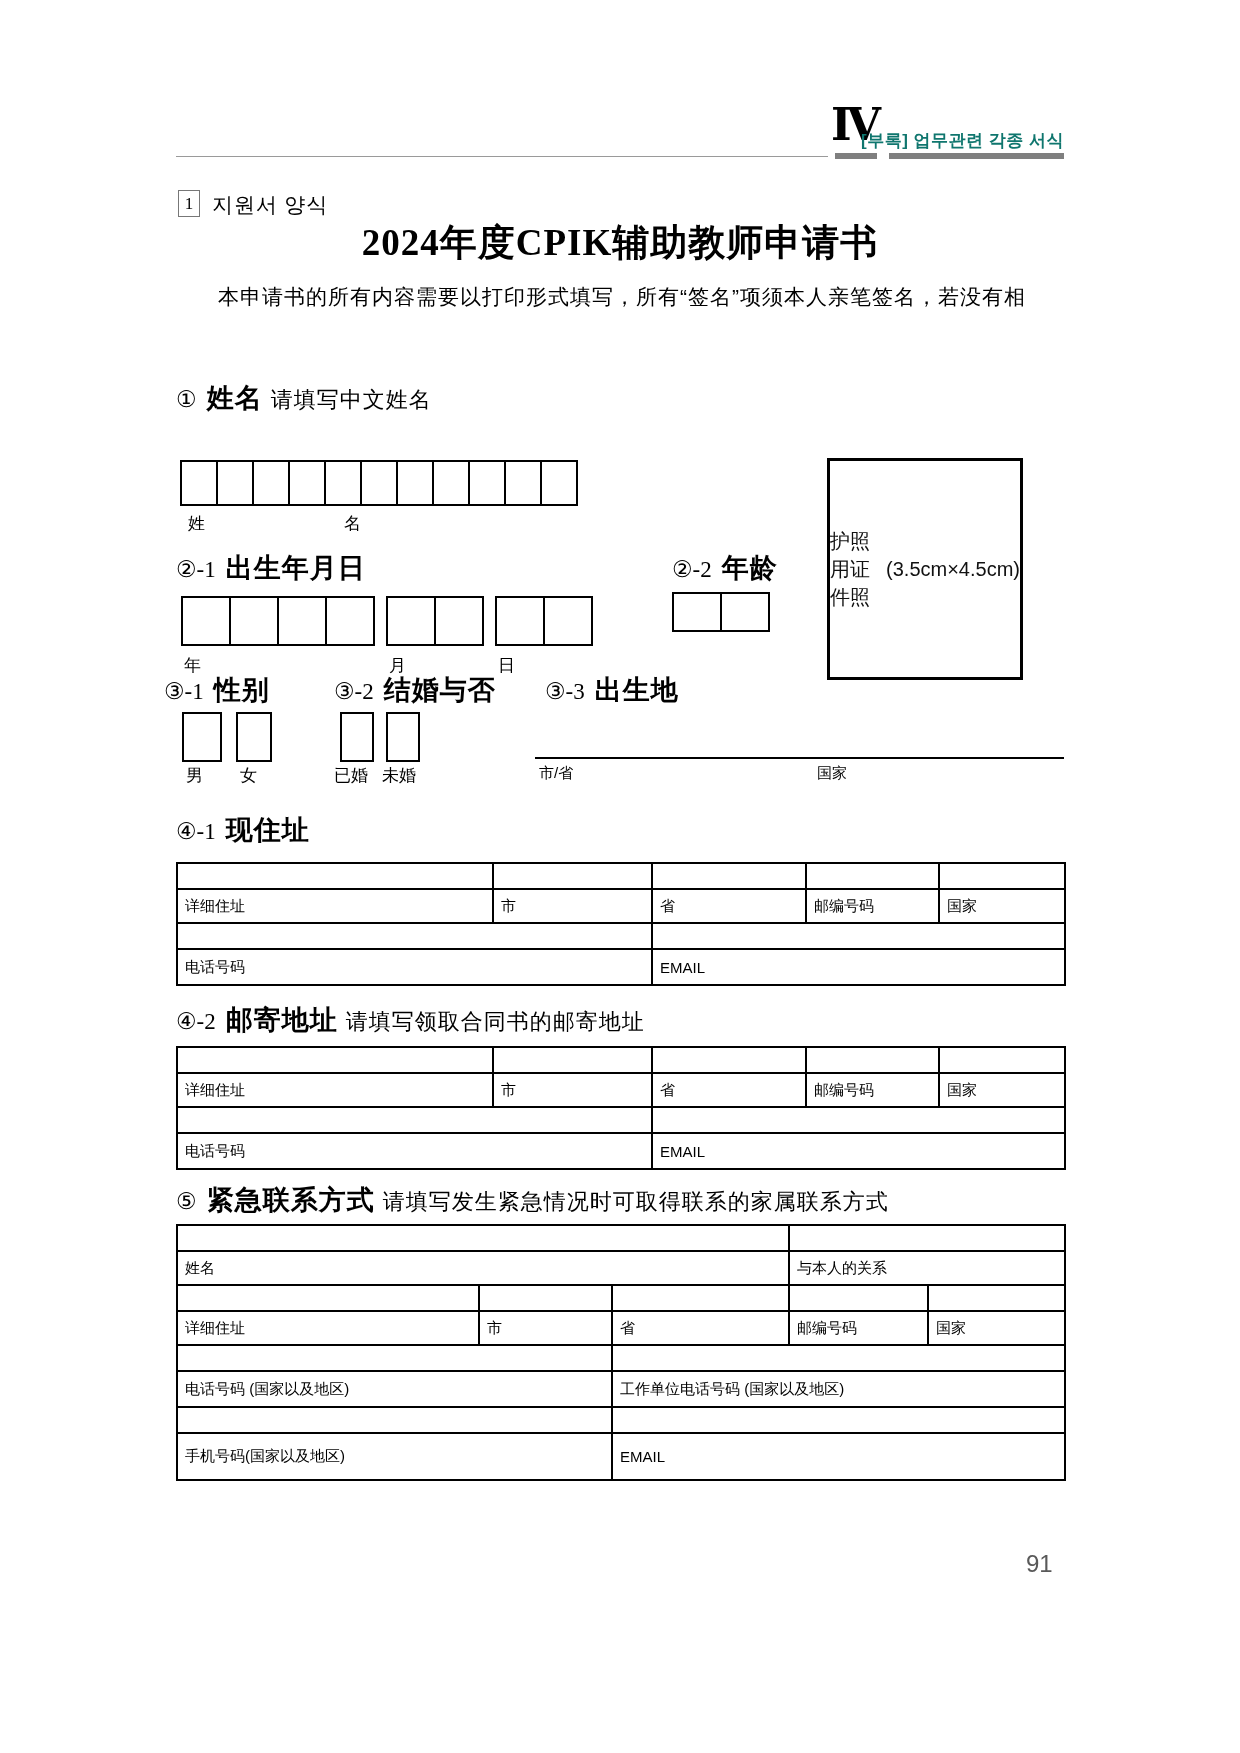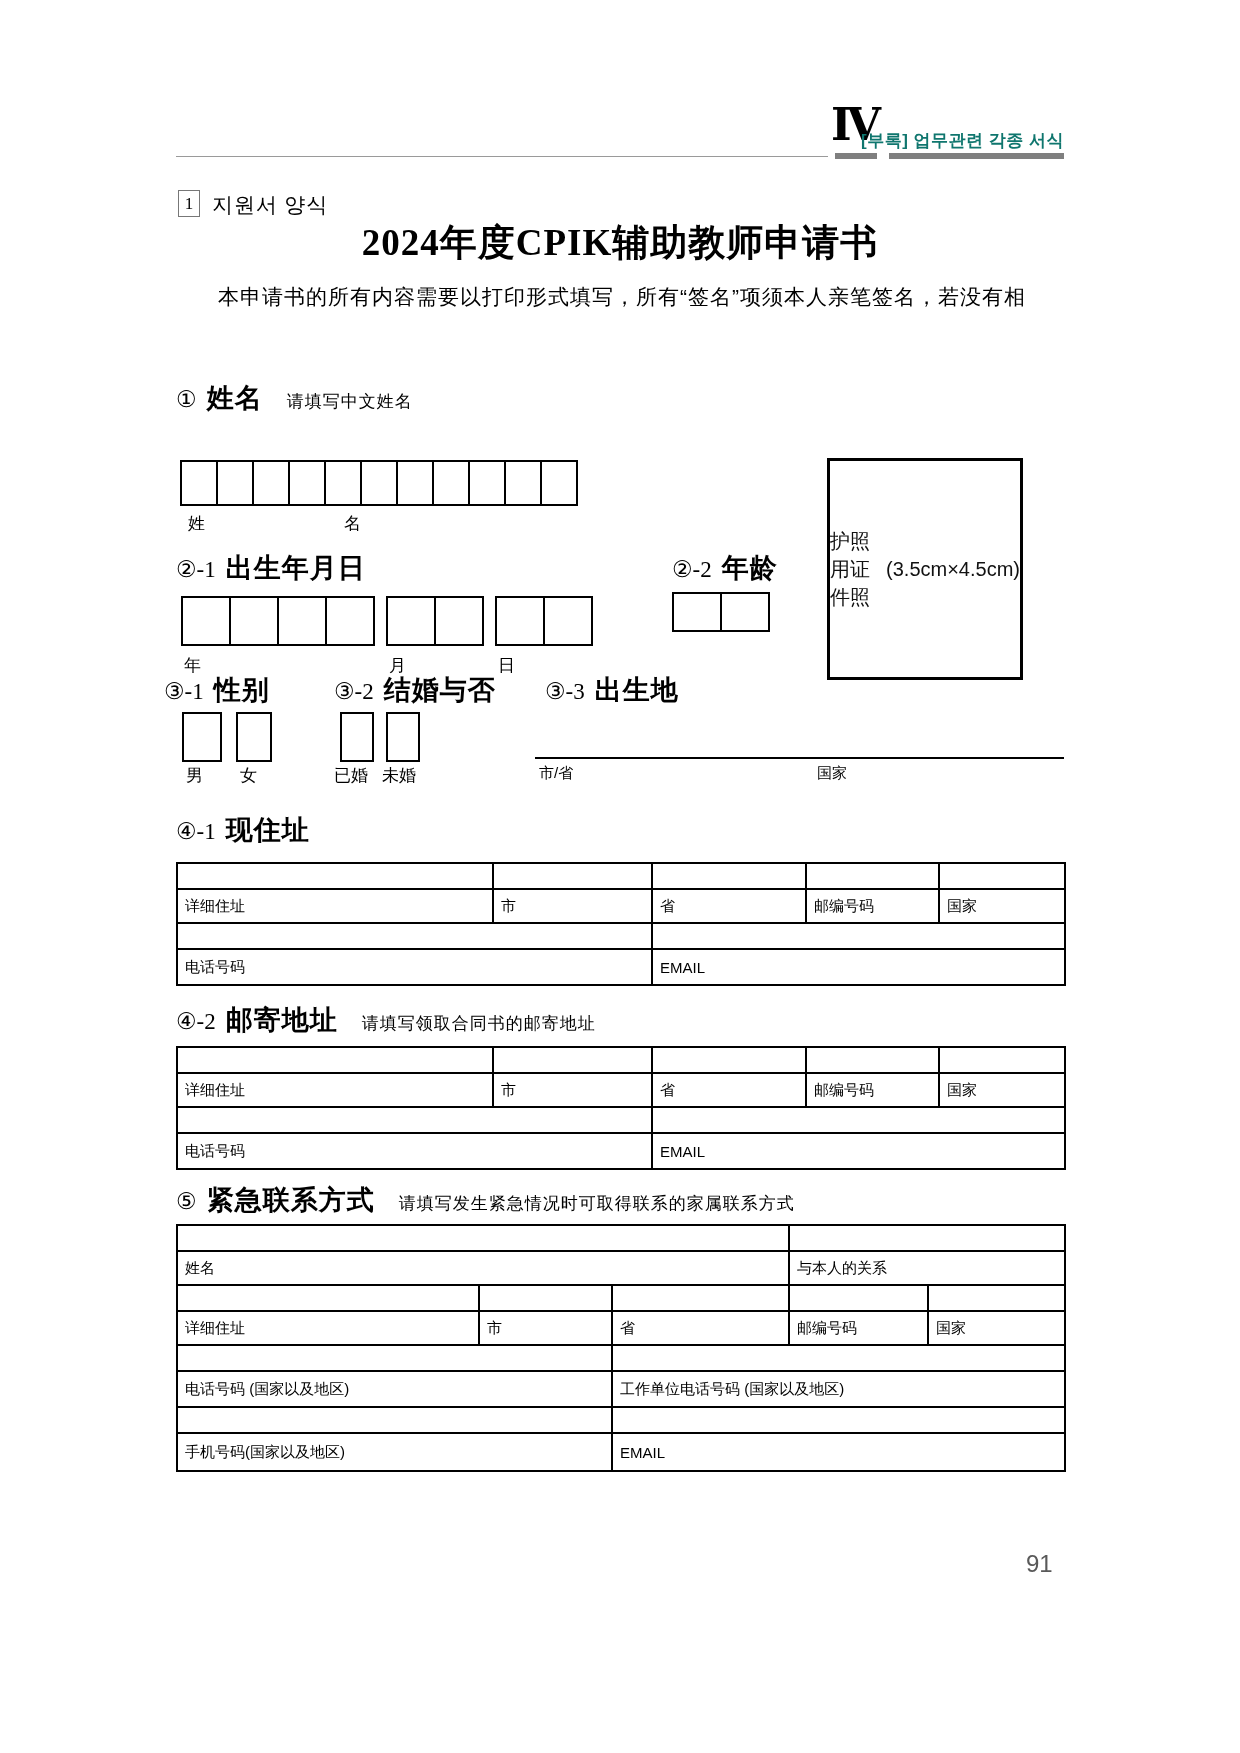--- a/index.html
+++ b/index.html
@@ -28,21 +28,21 @@
 
   .intro{position:absolute;left:176px;top:276px;width:900px;font-size:21px;line-height:42px;}
   .intro .l1{text-indent:42px;white-space:nowrap;letter-spacing:1px;}
   .intro .l2{white-space:nowrap;letter-spacing:1px;}
 
   
   .sec-head{position:absolute;display:flex;align-items:baseline;
     font-family:"Liberation Serif","DejaVu Serif",serif;}
   .sec-no{font-size:23px;margin-right:10px;}
   .sec-label{font-size:27px;font-weight:bold;letter-spacing:1px;}
-  .sec-hint{font-size:17px;margin-left:24px;letter-spacing:1px;}
+  .sec-hint{font-size:22px;margin-left:8px;letter-spacing:1px;}
 
   
   .cellrow{position:absolute;display:flex;border:2px solid #000;background:#fff;}
   .cellrow .c{border-right:2px solid #000;}
   .cellrow .c:last-child{border-right:none;}
   .nc{width:34px;height:42px;}
   .dc{width:46px;height:46px;}
   .ac{width:46px;height:36px;}
 
   .mini-label{position:absolute;font-family:"Liberation Serif","DejaVu Serif",serif;font-size:17px;}
@@ -287,21 +287,21 @@
           <td colspan="3"></td>
     </tr>
     <tr style="height:36px">
       <td colspan="2">电话号码 (国家以及地区)</td>
       <td colspan="3">工作单位电话号码 (国家以及地区)</td>
     </tr>
     <tr style="height:26px">
       <td colspan="2"></td>
           <td colspan="3"></td>
     </tr>
-    <tr style="height:38px">
+    <tr style="height:47px">
       <td colspan="2">手机号码(国家以及地区)</td>
       <td colspan="3">EMAIL</td>
     </tr>
   </tbody>
     </table>
 
   <div class="page-no">91</div>
 
 </div>
 

